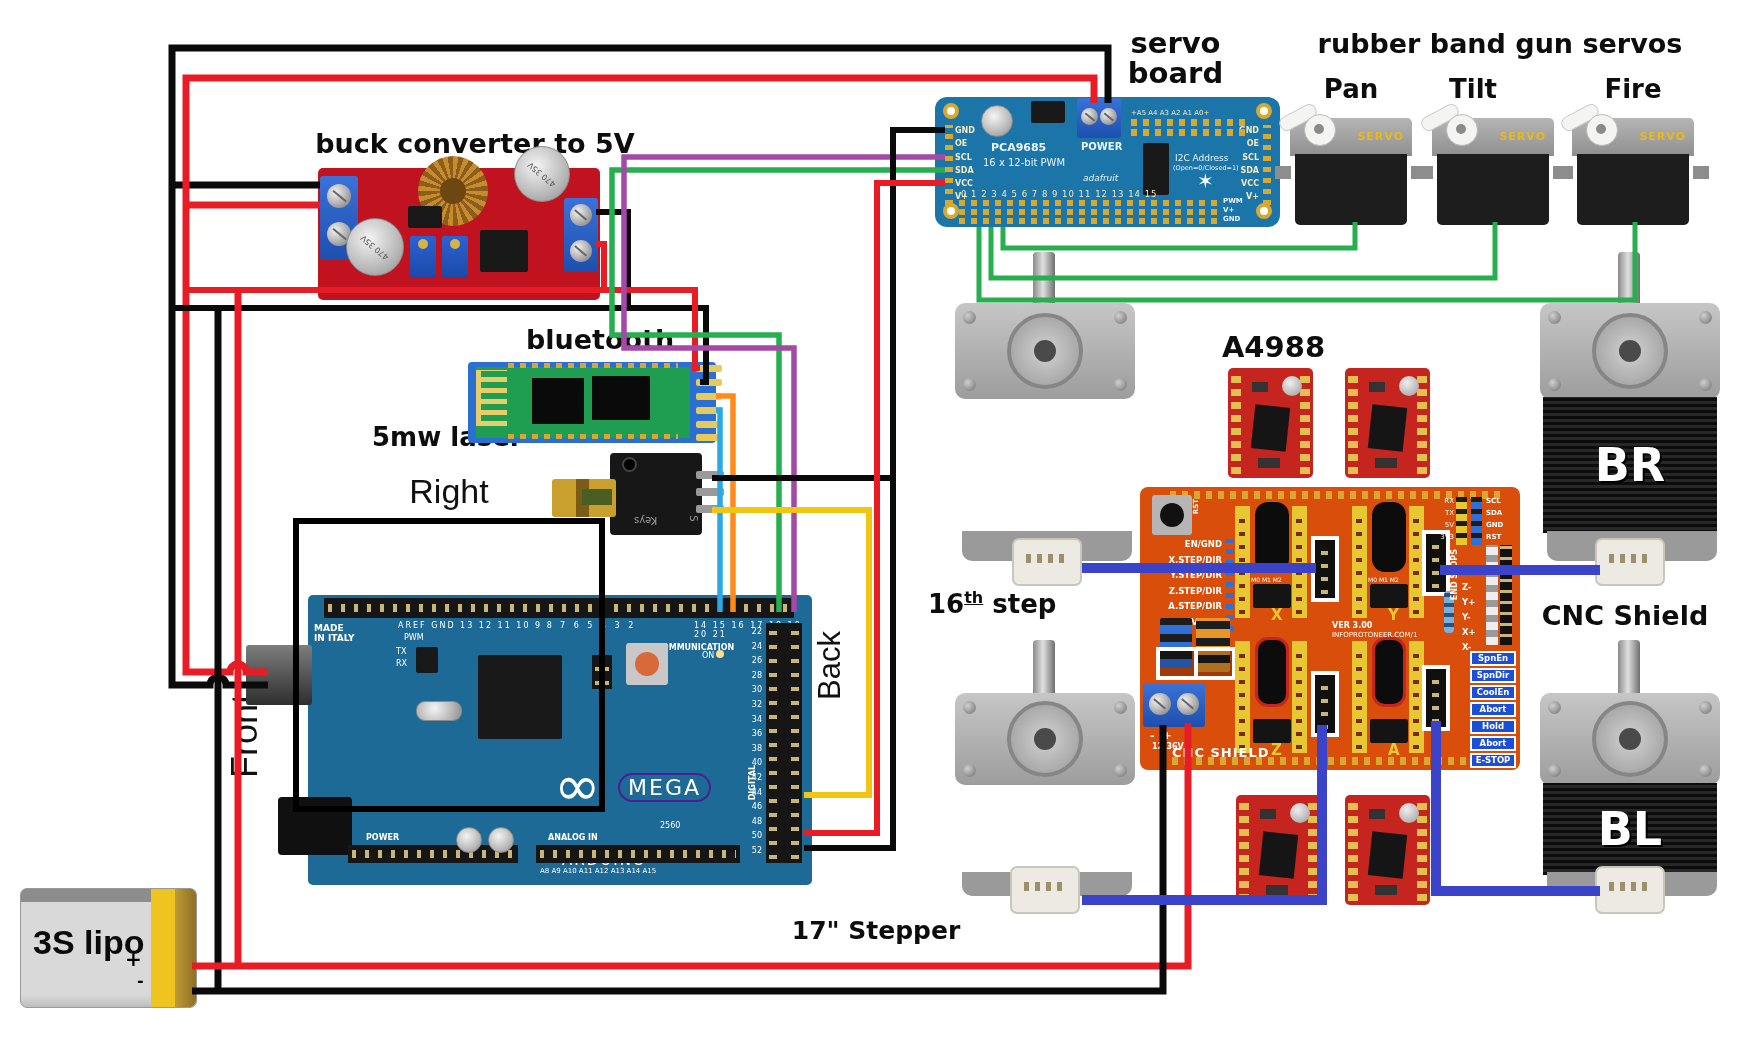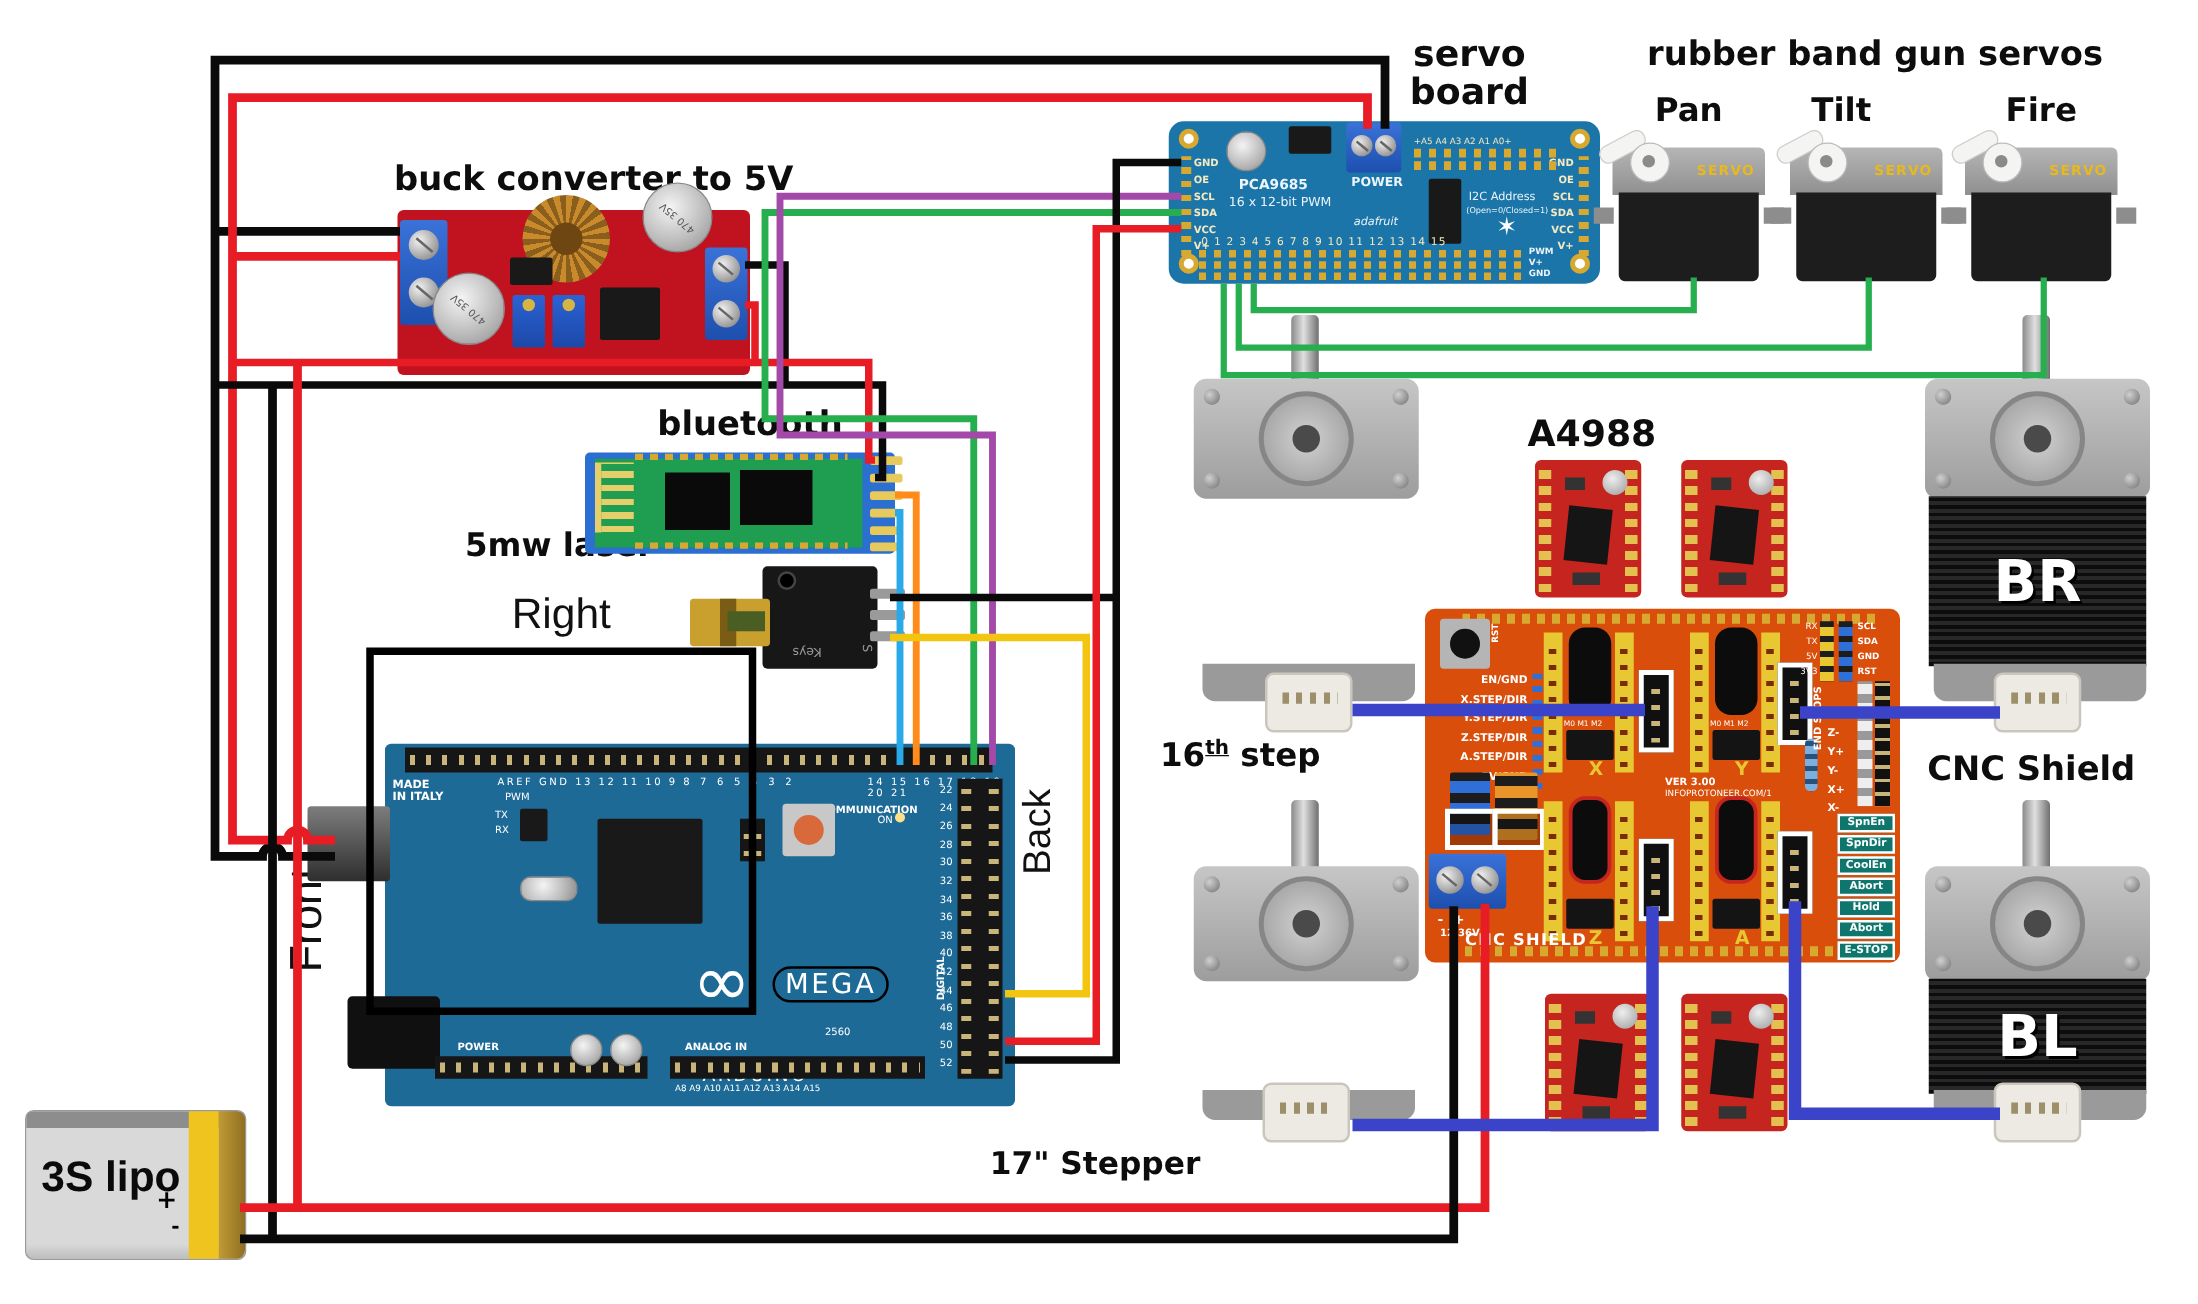--- a/index.html
+++ b/index.html
@@ -62,33 +62,33 @@
   #laser .keys{position:absolute;left:24px;top:62px;color:#9a9a9a;font-size:10px;transform:rotate(180deg);}
   #laser .s{position:absolute;left:80px;top:60px;color:#9a9a9a;font-size:10px;transform:rotate(90deg);}
   
   #arduino{left:308px;top:595px;width:504px;height:290px;background:#1d6a96;border-radius:5px;color:#fff;}
   .hdr{position:absolute;background:#161616;}
   .hdr .in{position:absolute;left:4px;right:4px;top:50%;height:8px;margin-top:-4px;background:repeating-linear-gradient(90deg,#c9b47a 0 4px,#161616 4px 13px);}
   .hdrv{position:absolute;background:#161616;}
   .hdrv .in{position:absolute;top:4px;bottom:4px;left:3px;width:8px;background:repeating-linear-gradient(0deg,#c9b47a 0 4px,#161616 4px 14px);}
   .hdrv .in2{position:absolute;top:4px;bottom:4px;right:3px;width:8px;background:repeating-linear-gradient(0deg,#c9b47a 0 4px,#161616 4px 14px);}
   #arduino .tiny{font-size:8px;color:#fff;}
-  #arduino .mega-oval{border:2px solid #000000;border-radius:16px;padding:0 8px;font-size:22px;letter-spacing:2px;}
+  #arduino .mega-oval{border:2px solid #4c1d95;border-radius:16px;padding:0 8px;font-size:22px;letter-spacing:2px;}
   
   #cnc{left:1140px;top:487px;width:380px;height:283px;background:#d94e0a;border-radius:8px;color:#fff;}
   .sock{position:absolute;width:112px;height:128px;}
   .ystrip{position:absolute;width:15px;height:112px;background:#e8c832;top:6px;}
   .ystrip .in{position:absolute;left:4px;top:4px;bottom:4px;width:6px;background:repeating-linear-gradient(0deg,#7a2b08 0 4px,#e8c832 4px 13px);}
   .capblk{position:absolute;left:20px;top:2px;width:34px;height:70px;background:#0c0c0c;border-radius:13px;}
   .mjump{position:absolute;left:18px;top:84px;width:38px;height:24px;background:#141414;border-radius:2px;}
   .axis{position:absolute;left:36px;top:106px;color:#e8c832;font-weight:bold;font-size:15px;}
   .connbox{position:absolute;left:76px;top:36px;width:20px;height:58px;background:#101010;border:4px solid #fff;}
   .connbox .in{position:absolute;left:6px;top:4px;bottom:4px;width:7px;background:repeating-linear-gradient(0deg,#c9b47a 0 4px,#101010 4px 13px);}
   .wbox{position:absolute;border:4px solid #fff;background:rgba(0,0,0,0.25);}
-  .splabel{position:relative;border:2px solid #fff;background:#0f766e;color:#fff;font-size:8.5px;font-weight:bold;text-align:center;height:11px;line-height:11px;margin-bottom:2px;}
+  .splabel{position:relative;border:2px solid #fff;background:#1d4ed8;color:#fff;font-size:8.5px;font-weight:bold;text-align:center;height:11px;line-height:11px;margin-bottom:2px;}
   
   .a4988{width:85px;height:110px;background:#c5251e;border-radius:5px;}
   .a4988 .pads{position:absolute;top:4px;width:10px;height:102px;background:repeating-linear-gradient(0deg,#e4c050 0 7px,#c5251e 7px 13px);}
   .a4988 .chip{position:absolute;left:25px;top:38px;width:35px;height:44px;background:#151515;transform:rotate(6deg);}
   .a4988 .pot{position:absolute;left:54px;top:8px;width:20px;height:20px;border-radius:50%;background:radial-gradient(circle at 40% 35%,#eee,#9a9a9a);}
   .a4988 .sm1{position:absolute;left:24px;top:14px;width:16px;height:10px;background:#333;}
   .a4988 .sm2{position:absolute;left:30px;top:90px;width:22px;height:10px;background:#333;}
   
   .st-shaft{position:absolute;width:22px;background:linear-gradient(90deg,#8a8a8a,#e0e0e0 45%,#6f6f6f);border-radius:4px;}
   .st-top{position:absolute;width:180px;background:linear-gradient(180deg,#c6c6c6,#9d9d9d);border-radius:10px;}

